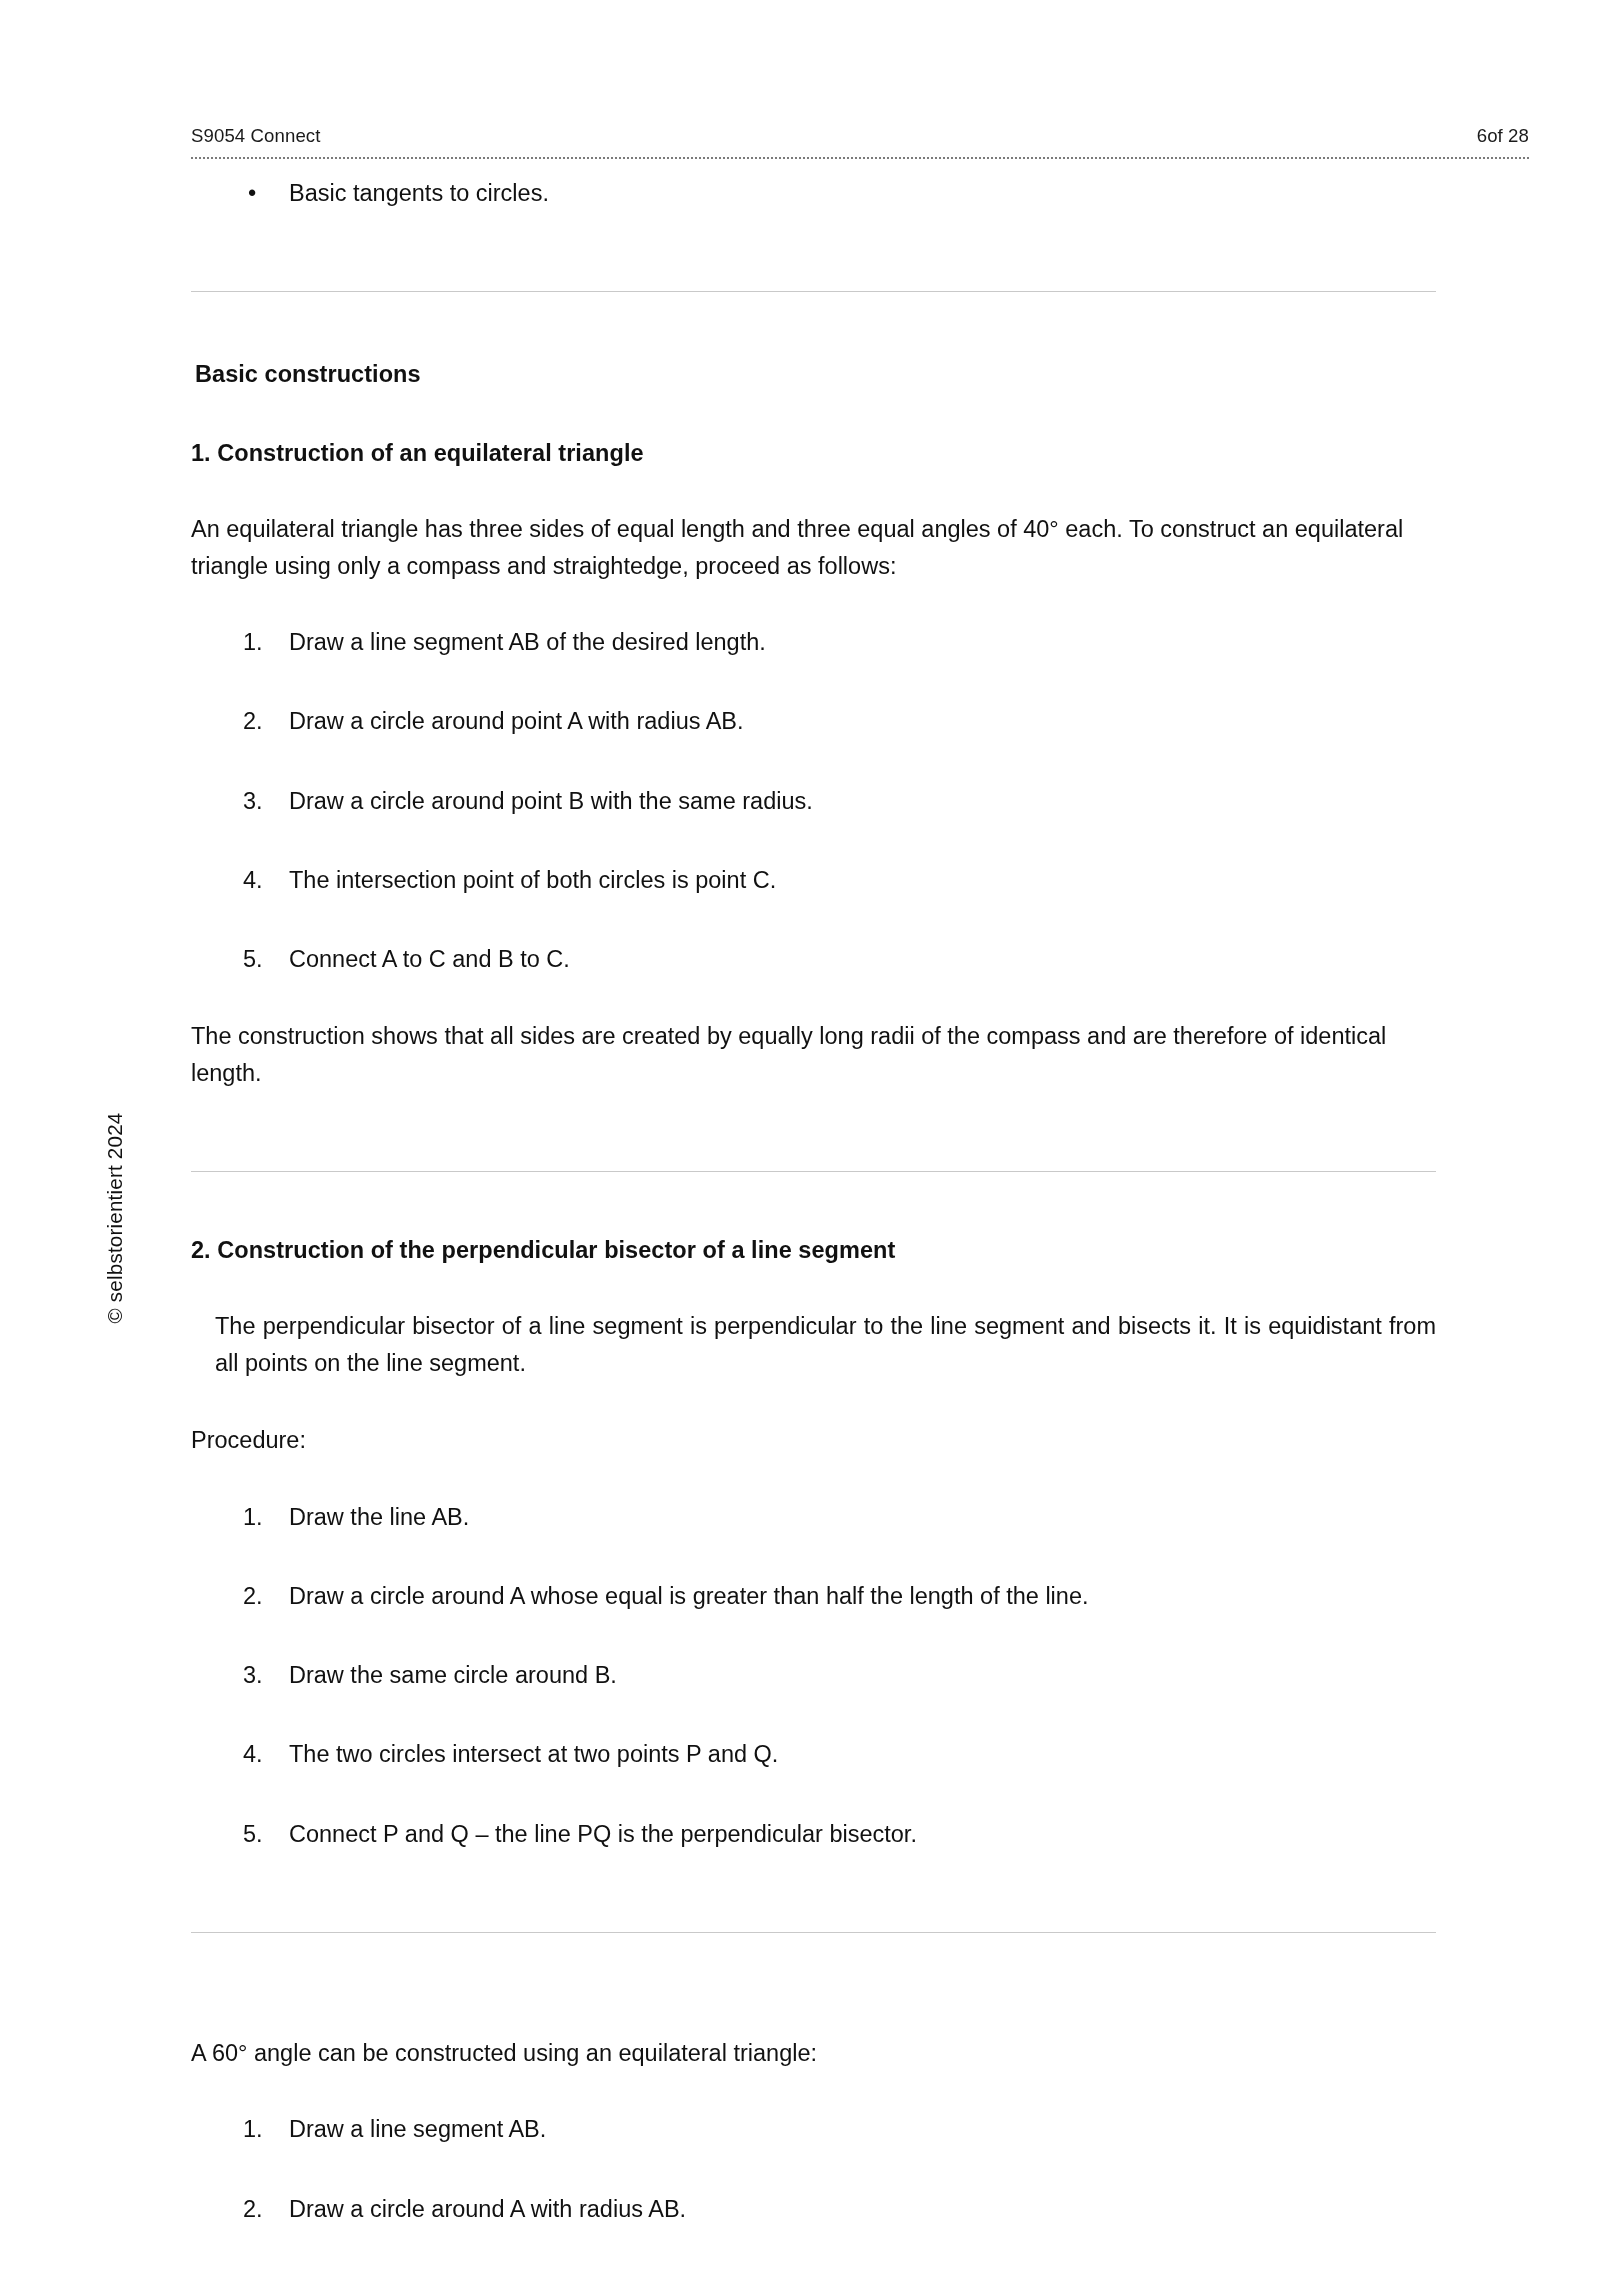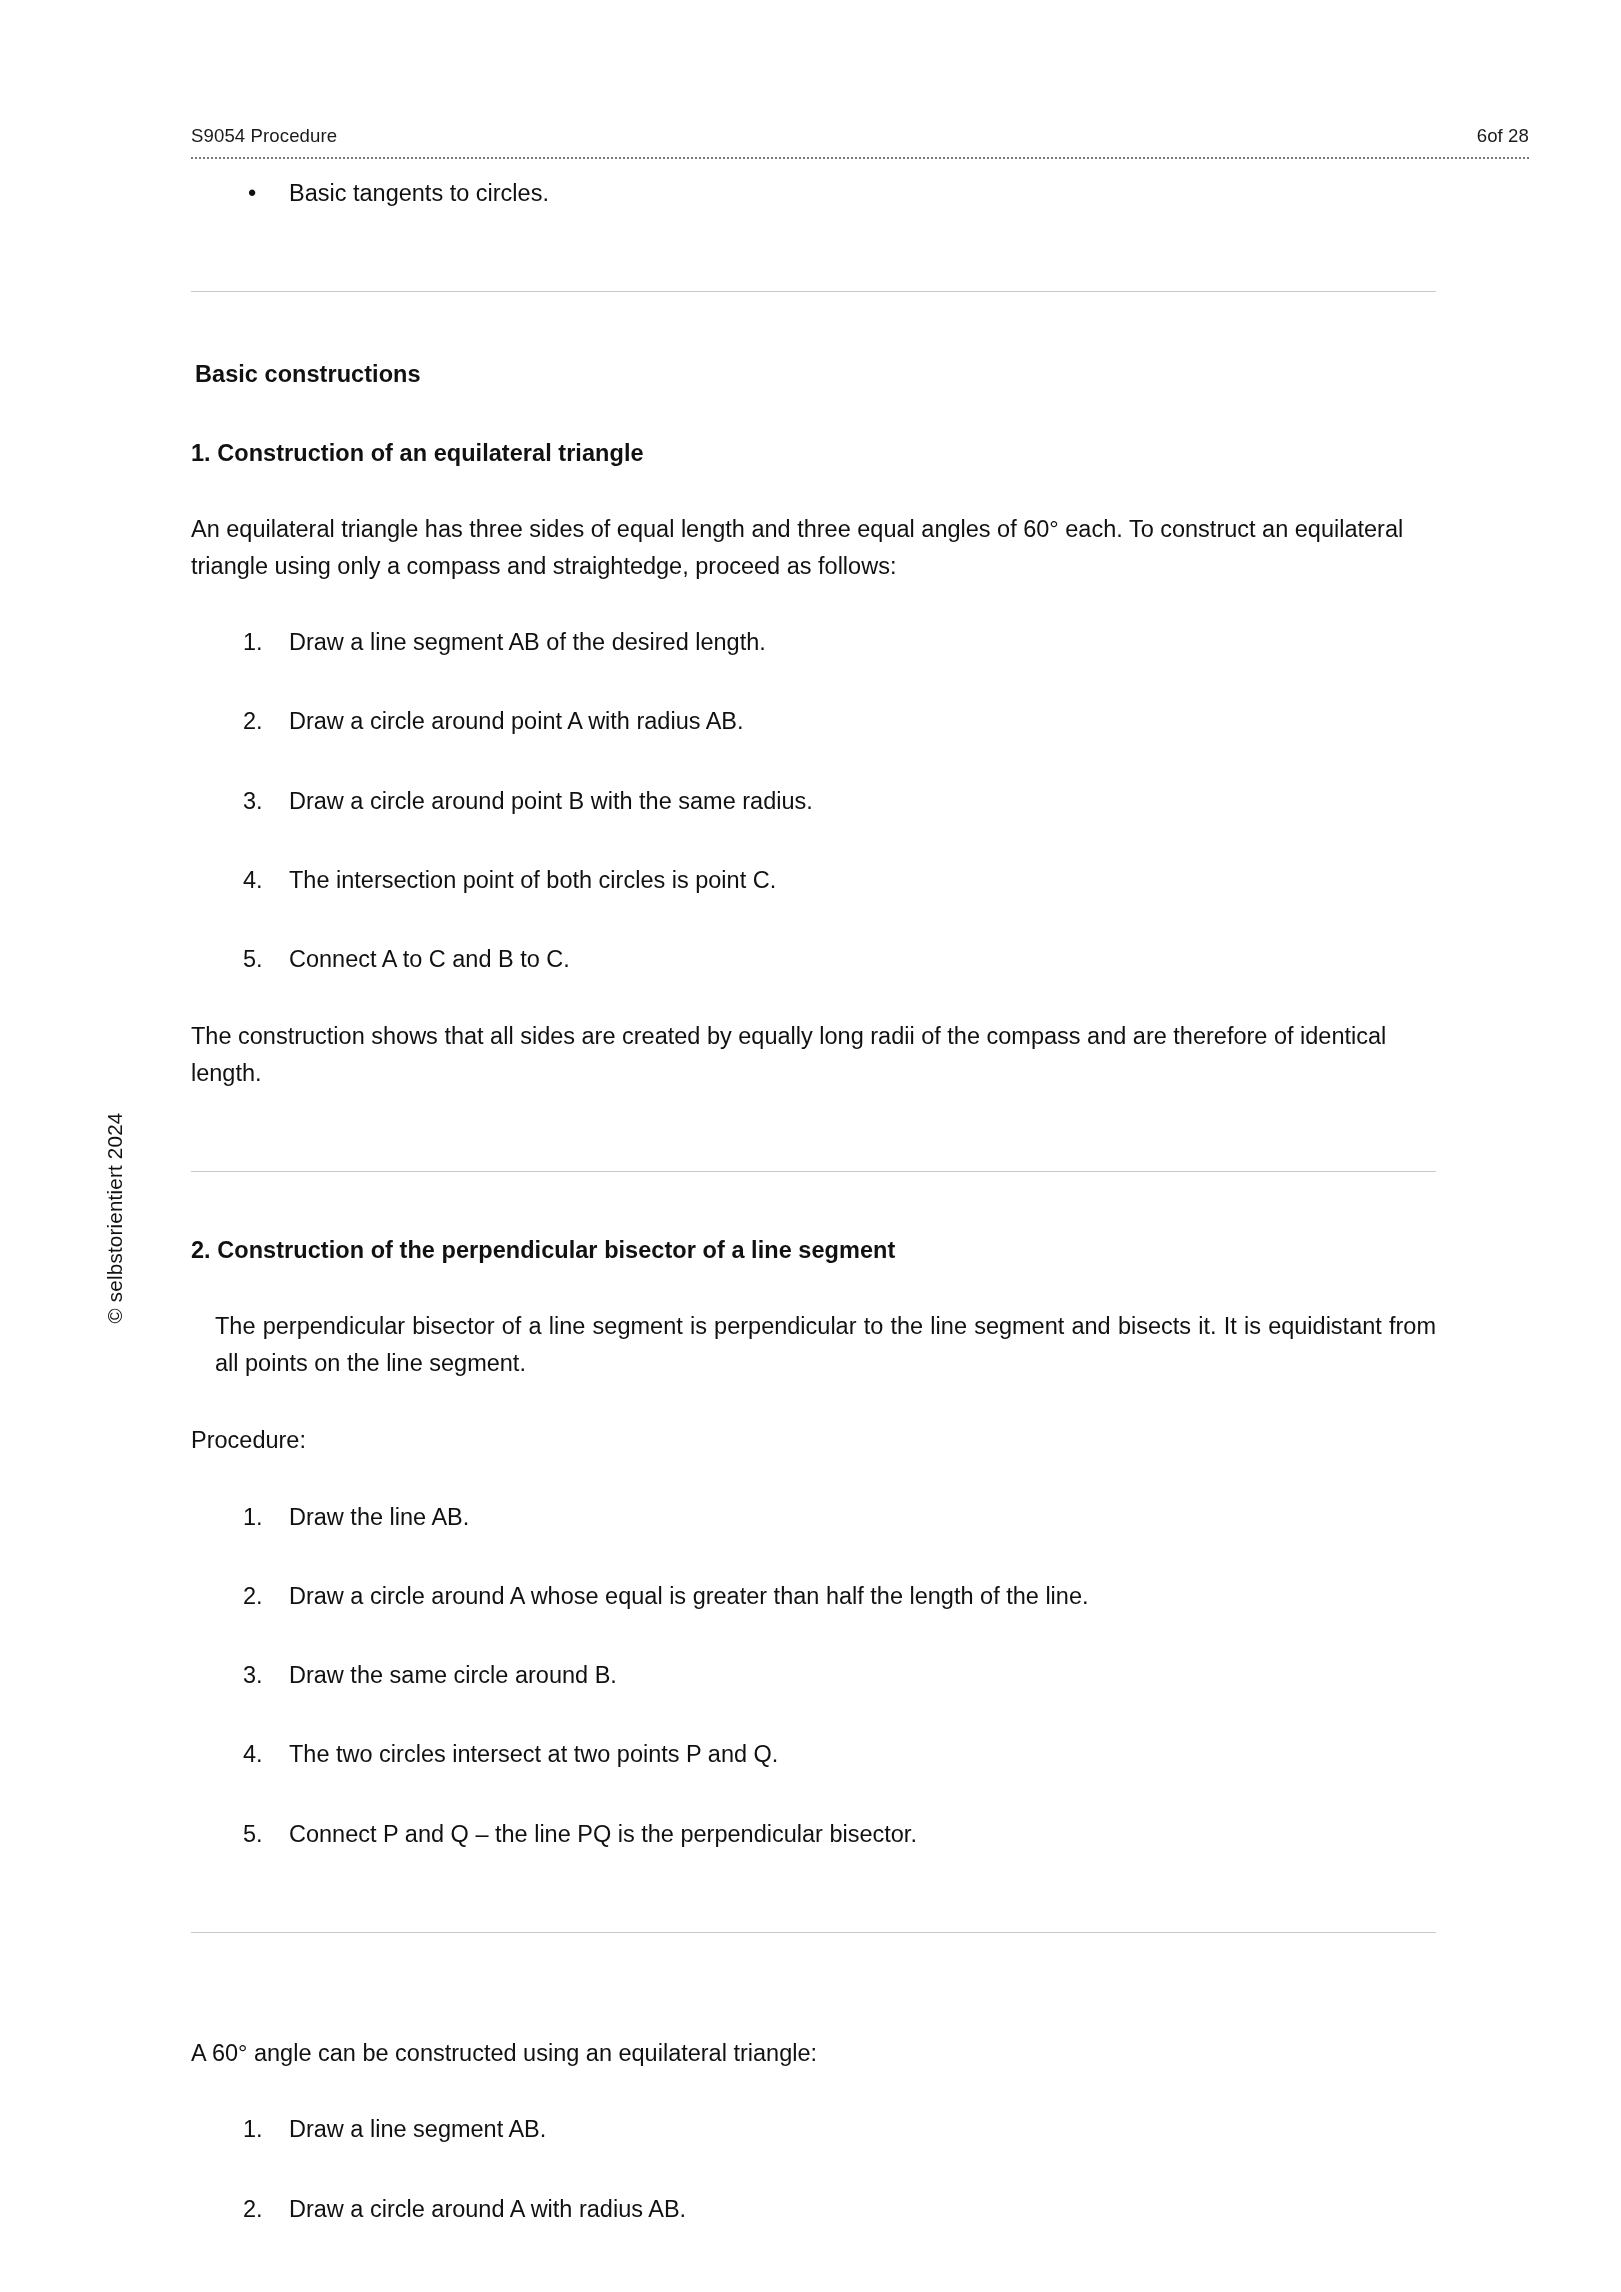--- a/index.html
+++ b/index.html
@@ -142,21 +142,21 @@
   .gap-md { height: 41px; }
   .gap-rule-top { height: 80px; }
   .gap-rule-bottom { height: 61px; }
 </style>
 </head>
 <body>
 
 <div class="page">
 
   <div class="header">
-    <span>S9054 Procedure</span>
+    <span>S9054 Connect</span>
     <span>6of 28</span>
   </div>
   <div class="header-rule"></div>
 
   <div class="side-copyright">© selbstorientiert 2024</div>
 
   <div class="content">
 
     <ul class="bullet-list">
       <li class="bullet-item">
@@ -168,21 +168,21 @@
     <div class="gap-rule-top"></div>
     <hr class="hr">
     <div class="gap-rule-bottom"></div>
 
     <h2 class="section-title">Basic constructions</h2>
 
     <div class="gap-md"></div>
 
     <h3 class="sub-title">1. Construction of an equilateral triangle</h3>
     <div class="gap-md"></div>
-    <p class="body">An equilateral triangle has three sides of equal length and three equal angles of 60° each. To construct an equilateral triangle using only a compass and straightedge, proceed as follows:</p>
+    <p class="body">An equilateral triangle has three sides of equal length and three equal angles of 40° each. To construct an equilateral triangle using only a compass and straightedge, proceed as follows:</p>
     <div class="gap-md"></div>
     <ol class="steps">
       <li>
         <span class="num">1.</span>
         <span>Draw a line segment AB of the desired length.</span>
       </li>
       <li>
         <span class="num">2.</span>
         <span>Draw a circle around point A with radius AB.</span>
       </li>

